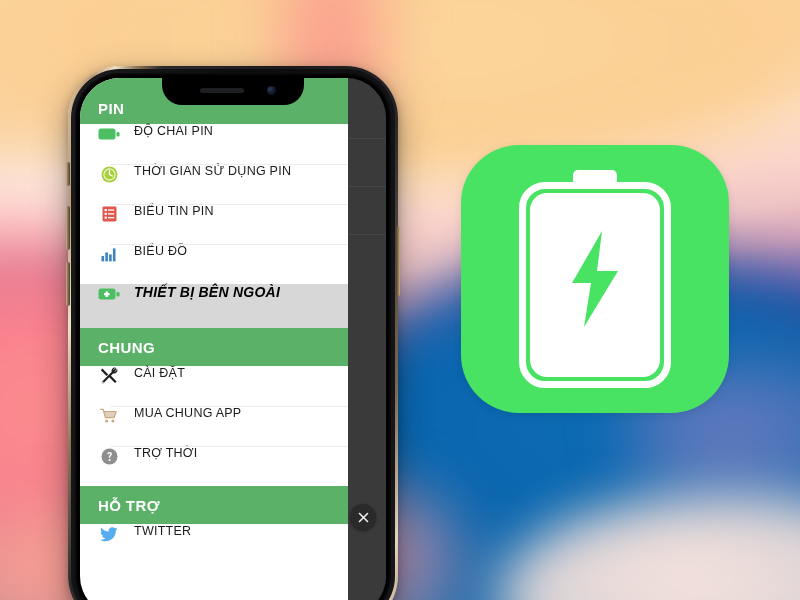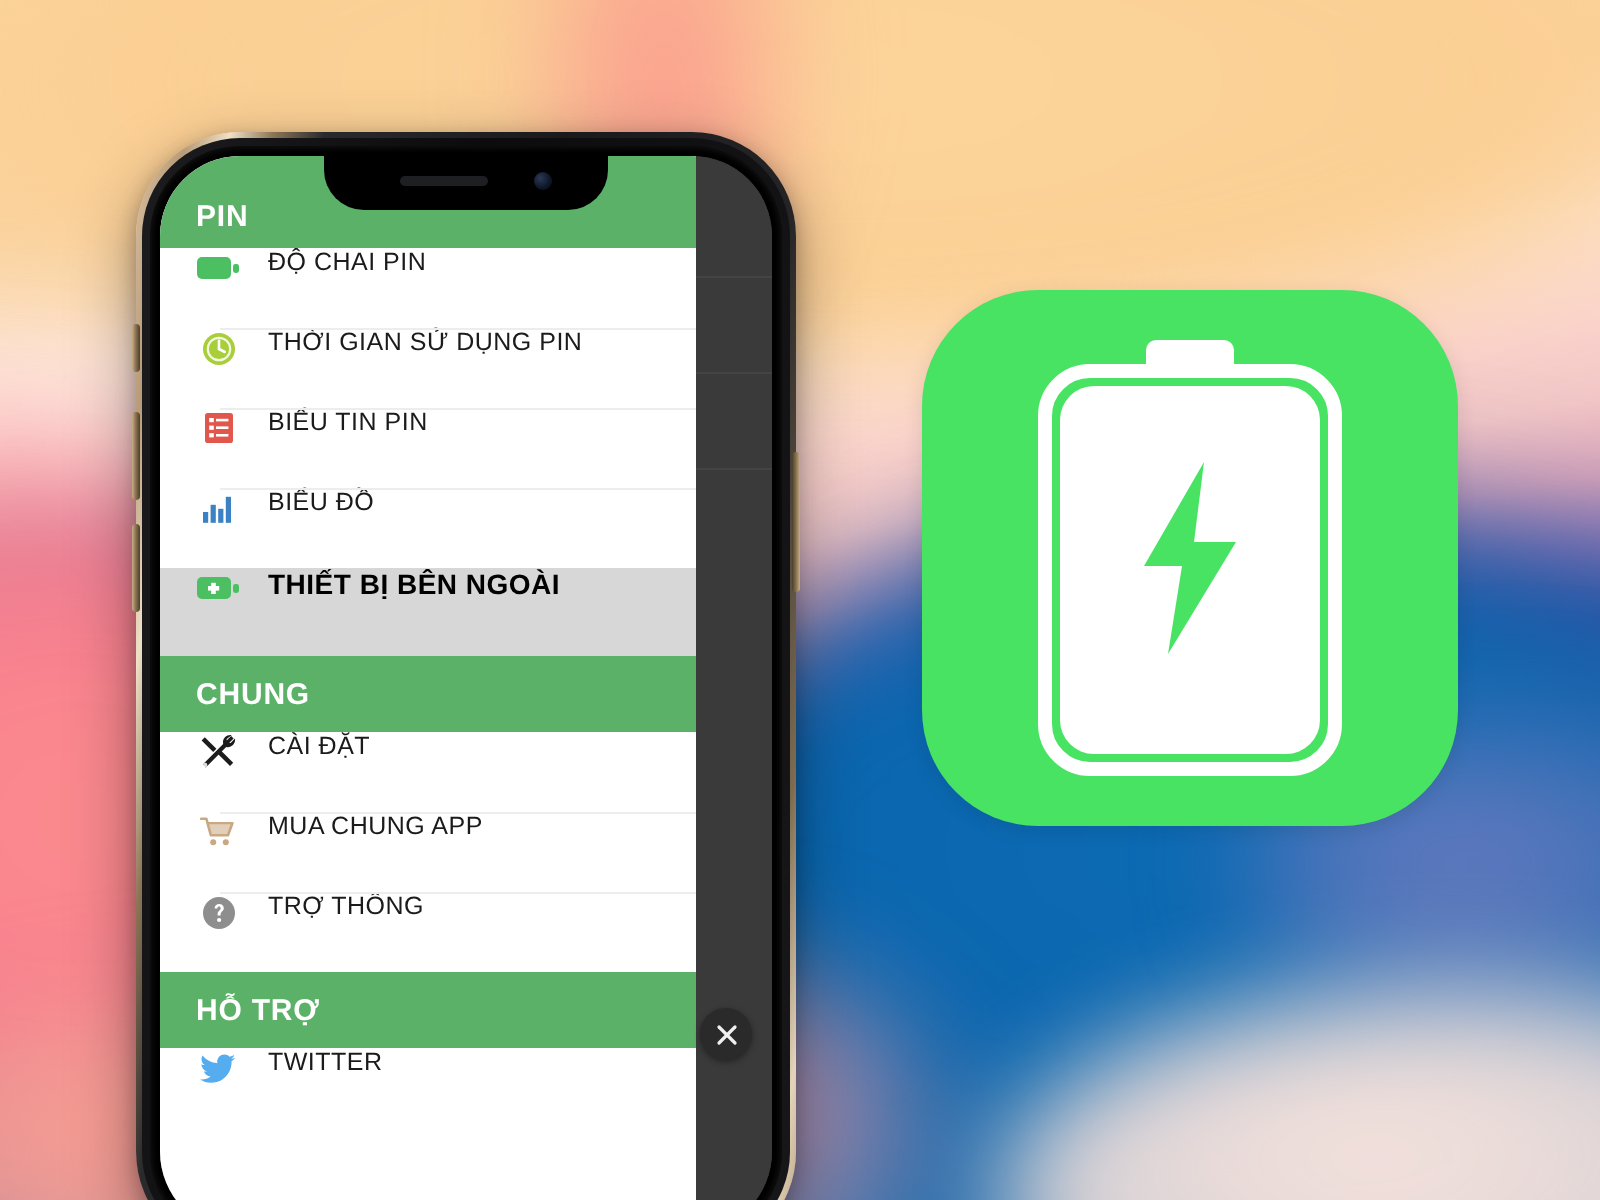--- a/index.html
+++ b/index.html
@@ -200,21 +200,21 @@
     height:40px; background:#fff;
     display:flex; align-items:flex-start;
     padding-left:16px;
     position:relative;
   }
   .menu-row + .menu-row::before {
     content:""; position:absolute; left:30px; right:0; top:0;
     height:1px; background:#ededed;
   }
   .menu-row.selected {
-    background:#d7d7d7; height:44px;
+    background:#d7d7d7; height:44px;font-style:italic;
   }
   .menu-row.selected + .menu-row::before,
   .menu-row.selected::before { display:none; }
   .row-icon {
     width:26px; height:20px;
     display:flex; align-items:center; justify-content:center;
     flex:0 0 26px; margin-right:12px;
   }
   .row-label {
     font-size:12.5px; color:#1b1b1b; letter-spacing:0.25px;
@@ -365,21 +365,21 @@
             <span class="row-label">MUA CHUNG APP</span>
           </div>
           <div class="menu-row">
             <span class="row-icon">
               <svg width="17" height="17" viewBox="0 0 17 17">
                 <circle cx="8.5" cy="8.5" r="8" fill="#8e8e8e"></circle>
                 <path d="M6.3 6.2 C6.3 4.9 7.3 4 8.6 4 C10 4 10.9 4.9 10.9 6.1 C10.9 7.5 9.3 7.8 9.3 9.2 L9.3 9.8 L7.8 9.8 L7.8 9 C7.8 7.4 9.3 7.1 9.3 6.2 C9.3 5.6 9 5.3 8.5 5.3 C8 5.3 7.7 5.7 7.7 6.2 Z" fill="#fff"></path>
                 <circle cx="8.55" cy="12" r="1.05" fill="#fff"></circle>
               </svg>
             </span>
-            <span class="row-label">TRỢ THÔNG</span>
+            <span class="row-label">TRỢ THỜI</span>
           </div>
           <div class="sec-header">HỖ TRỢ</div>
           <div class="menu-row">
             <span class="row-icon">
               <svg width="18" height="15" viewBox="0 0 18 15">
                 <path d="M17.6 1.9 c-0.65 0.29 -1.35 0.48 -2.08 0.57 c0.75 -0.45 1.32 -1.16 1.59 -2 c-0.7 0.42 -1.47 0.72 -2.29 0.88 C14.15 0.64 13.21 0.2 12.18 0.2 c-1.98 0 -3.58 1.61 -3.58 3.58 c0 0.28 0.03 0.55 0.09 0.82 C5.71 4.45 3.03 3 1.24 0.8 C0.93 1.32 0.76 1.93 0.76 2.58 c0 1.24 0.63 2.34 1.59 2.98 c-0.59 -0.02 -1.14 -0.18 -1.62 -0.45 v0.05 c0 1.74 1.23 3.18 2.87 3.51 c-0.3 0.08 -0.62 0.13 -0.94 0.13 c-0.23 0 -0.46 -0.03 -0.68 -0.07 c0.46 1.43 1.79 2.47 3.36 2.5 c-1.23 0.96 -2.78 1.54 -4.47 1.54 c-0.29 0 -0.58 -0.02 -0.86 -0.05 c1.59 1.02 3.49 1.62 5.52 1.62 c6.63 0 10.25 -5.49 10.25 -10.25 l -0.01 -0.47 C16.5 3.27 17.11 2.63 17.6 1.9 Z" fill="#55acee"></path>
               </svg>
             </span>
             <span class="row-label">TWITTER</span>
           </div>

